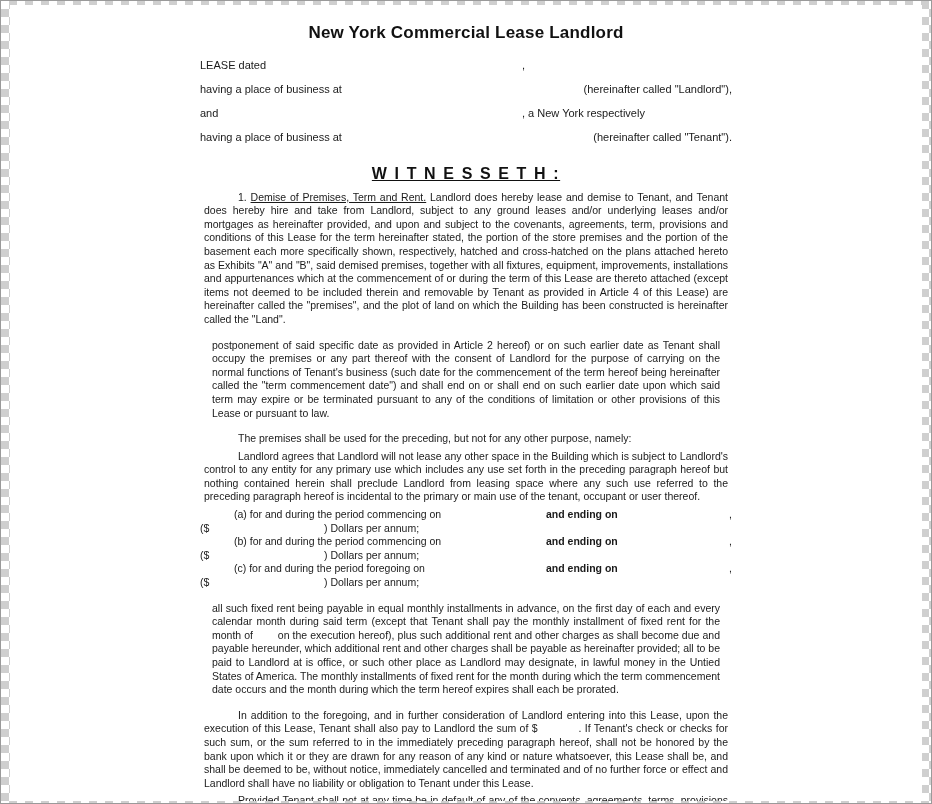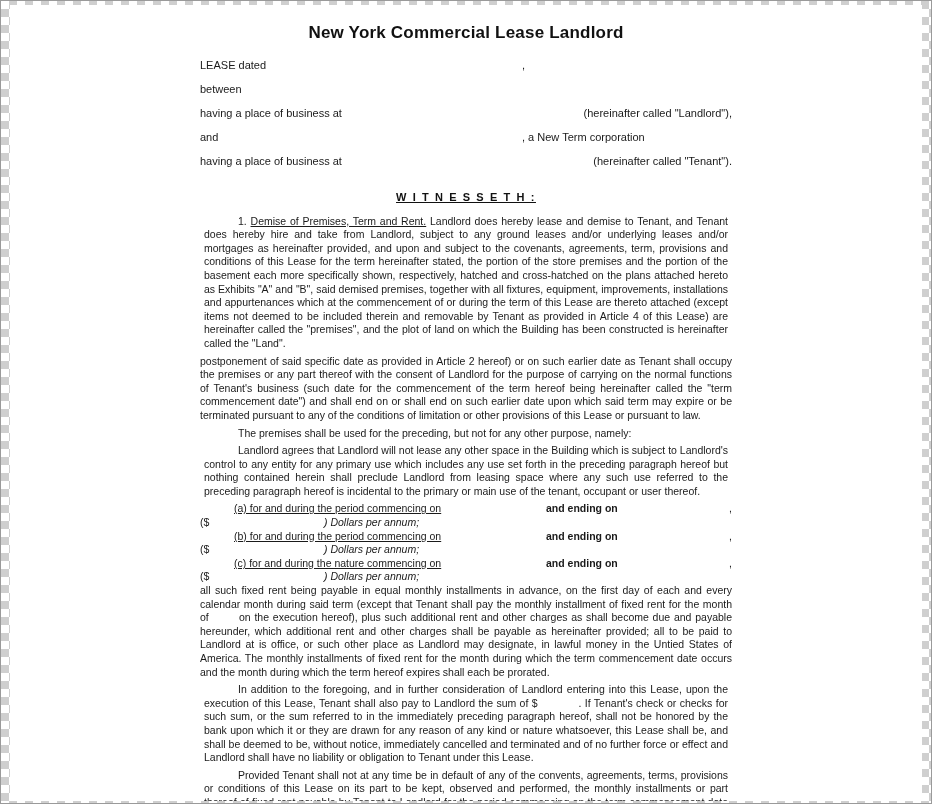--- a/index.html
+++ b/index.html
@@ -76,50 +76,49 @@
     white-space: nowrap;
   }
   .hrow .right {
     position: absolute;
     right: 0;
     top: 0;
     white-space: nowrap;
   }
   .witnesseth {
     text-align: center;
-    font-size: 11px;
+    font-size: 16px;
     font-weight: bold;
     letter-spacing: 1.6px;
     text-decoration: underline;
     margin: 12px 0 10px 0;
     color: #111;
   }
   p.para {
     margin: 4px;
     text-indent: 34px;
     text-align: justify;
   }
   p.flush {
-    margin: 0;
+    margin: 12px;
     text-indent: 0;
     text-align: justify;
   }
   .s1 {
     text-decoration: underline;
   }
   .rent-line {
     position: relative;
     height: 13.6px;
     white-space: nowrap;
   }
   .rent-line .a {
     position: absolute;
     left: 34px;
     top: 0;
-    text-decoration: underline;
   }
   .rent-line .b {
     position: absolute;
     left: 346px;
     top: 0;
     font-weight: bold;
   }
   .rent-line .c {
     position: absolute;
     right: 0;
@@ -132,21 +131,20 @@
   }
   .dollar-line .a {
     position: absolute;
     left: 0;
     top: 0;
   }
   .dollar-line .b {
     position: absolute;
     left: 124px;
     top: 0;
-    font-style: italic;
   }
   .gapline {
     position: relative;
     height: 13.6px;
     white-space: nowrap;
   }
   .gapline .seg2 { position: absolute; left: 118px; top: 0; }
   .gapline .seg4 { position: absolute; right: 0; top: 0; }
 </style>
 </head>
@@ -158,29 +156,26 @@
     <div class="doc-title">New York Commercial Lease Landlord</div>
 
     <div class="body-area">
 
       <div class="headblock">
         <div class="hrow">
           <span class="left">LEASE dated</span>
           <span class="mid">,</span>
         </div>
         <div class="hrow">
-          <span class="left">between</span>
-        </div>
-        <div class="hrow">
           <span class="left">having a place of business at</span>
           <span class="right">(hereinafter called "Landlord"),</span>
         </div>
         <div class="hrow">
           <span class="left">and</span>
-          <span class="mid">, a New Term corporation</span>
+          <span class="mid">, a New York respectively</span>
         </div>
         <div class="hrow">
           <span class="left">having a place of business at</span>
           <span class="right">(hereinafter called "Tenant").</span>
         </div>
       </div>
 
       <div class="witnesseth">W I T N E S S E T H :</div>
 
       <p class="para">
@@ -210,21 +205,21 @@
         <span class="a">(b)  for and during the period commencing on</span>
         <span class="b">and ending on</span>
         <span class="c">,</span>
       </div>
       <div class="dollar-line">
         <span class="a">($</span>
         <span class="b">) Dollars per annum;</span>
       </div>
 
       <div class="rent-line">
-        <span class="a">(c)  for and during the nature commencing on</span>
+        <span class="a">(c)  for and during the period foregoing on</span>
         <span class="b">and ending on</span>
         <span class="c">,</span>
       </div>
       <div class="dollar-line">
         <span class="a">($</span>
         <span class="b">) Dollars per annum;</span>
       </div>
 
       <p class="flush"><span>all such fixed rent being payable in equal monthly installments in advance, on the first day of each and every calendar month during said term (except that Tenant shall pay the monthly installment of fixed rent for the month of</span>&nbsp;&nbsp;&nbsp;&nbsp;&nbsp;&nbsp;&nbsp;&nbsp;<span>on the execution</span> <span>hereof), plus such additional rent and other charges as shall become due and payable hereunder, which additional rent and other charges shall be payable as hereinafter provided; all to be paid to Landlord at is office, or such other place as Landlord may designate, in lawful money in the Untied States of America.  The monthly installments of fixed rent for the month during which the term commencement date occurs and the month during which the term hereof expires shall each be prorated.</span></p>
 

